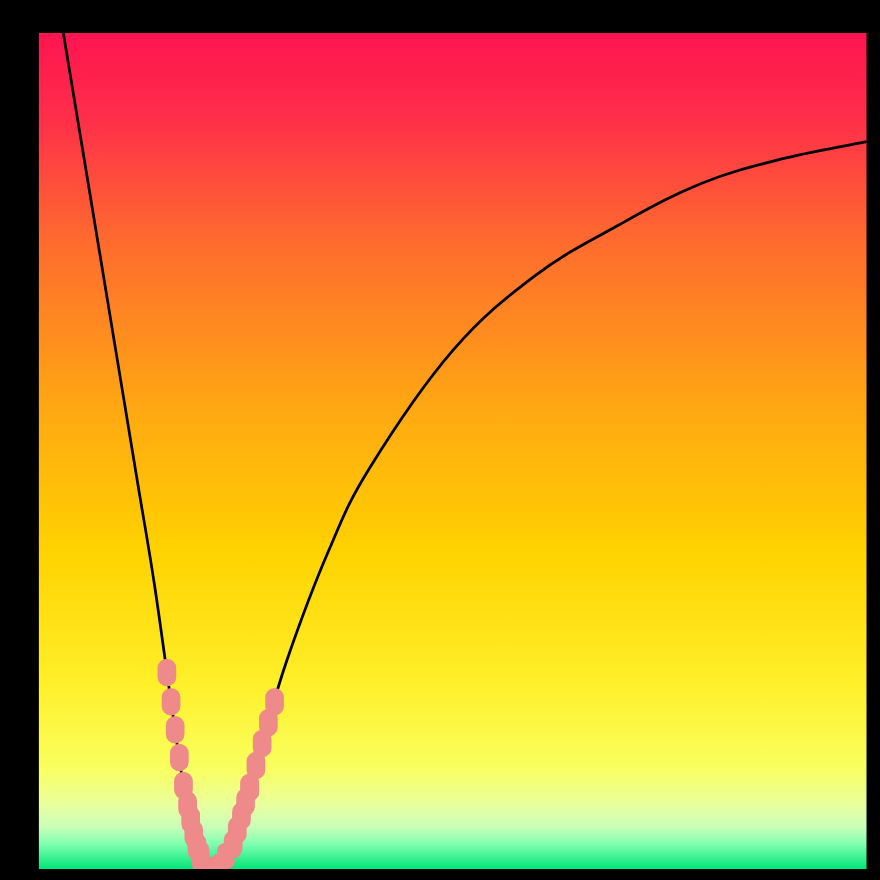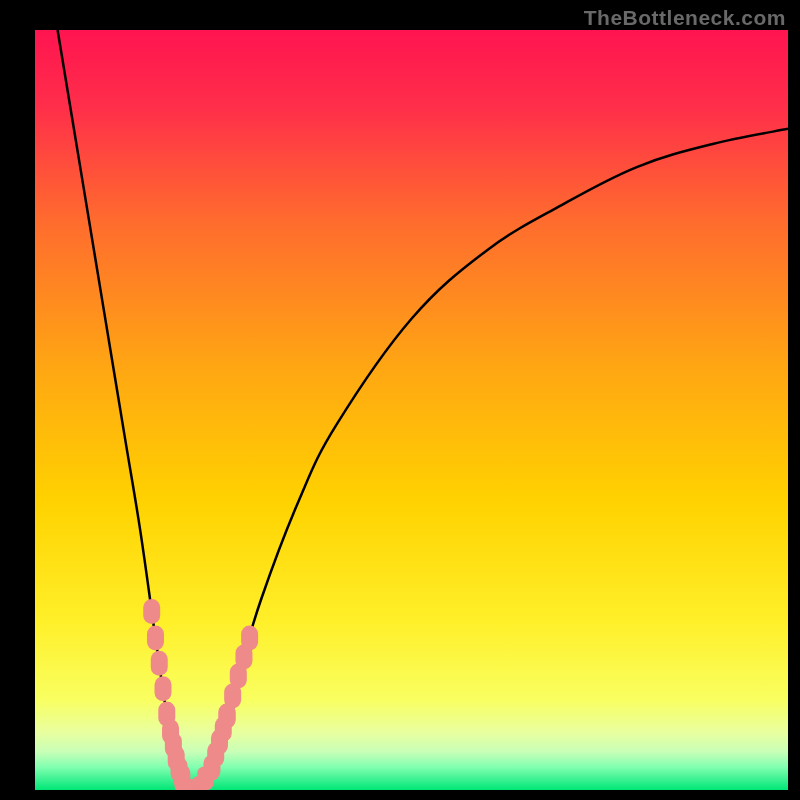--- a/index.html
+++ b/index.html
@@ -47,21 +47,20 @@
       left: 0;
       top: 0;
       width: 100%;
       height: 100%;
     }
   </style>
 </head>
 <body>
 
 <div class="container">
-  <div class="attribution">TheBottleneck.com</div>
 
   <div class="plot-area">
     <svg class="gradient-bg" viewBox="0 0 753 760" preserveAspectRatio="none">
       <defs>
         <linearGradient id="bgGrad" x1="0%" y1="0%" x2="0%" y2="100%">
           <stop offset="0%" stop-color="#ff1450"></stop>
           <stop offset="10%" stop-color="#ff2e4a"></stop>
           <stop offset="25%" stop-color="#ff6b2e"></stop>
           <stop offset="45%" stop-color="#ffa812"></stop>
           <stop offset="62%" stop-color="#ffd200"></stop>

